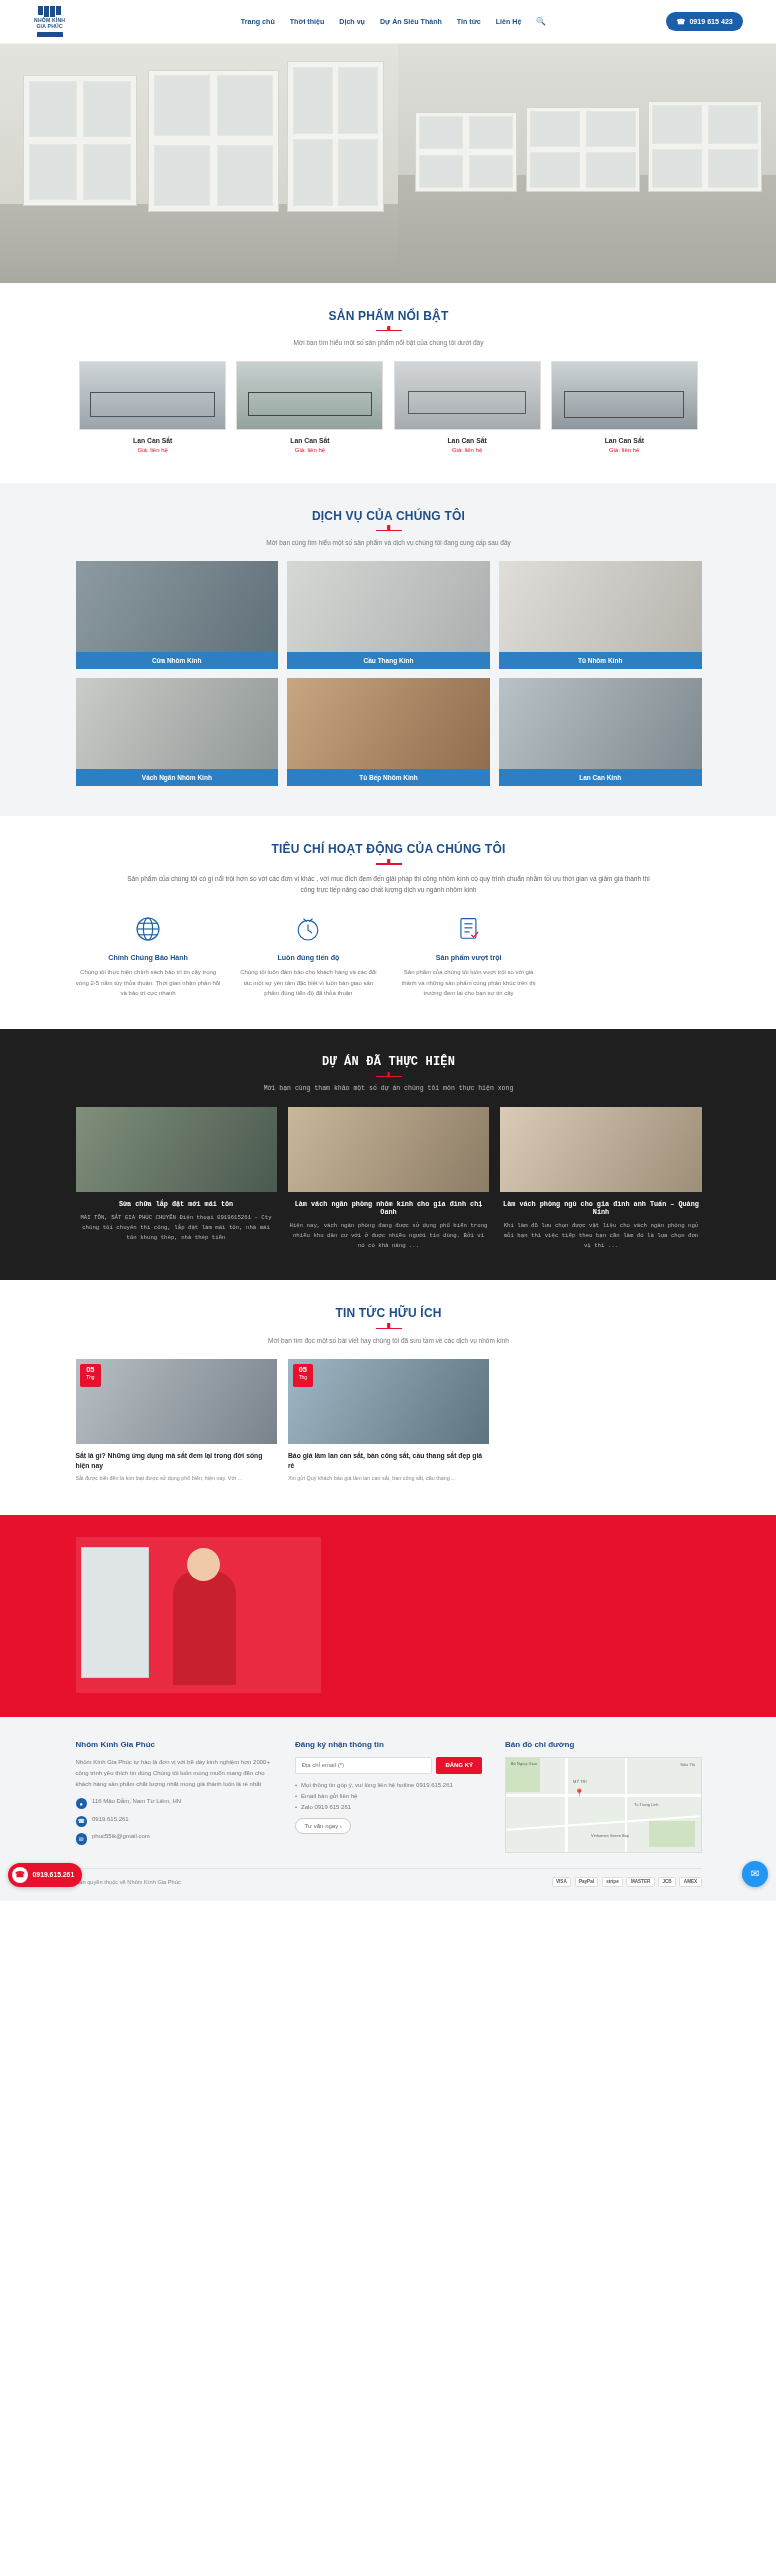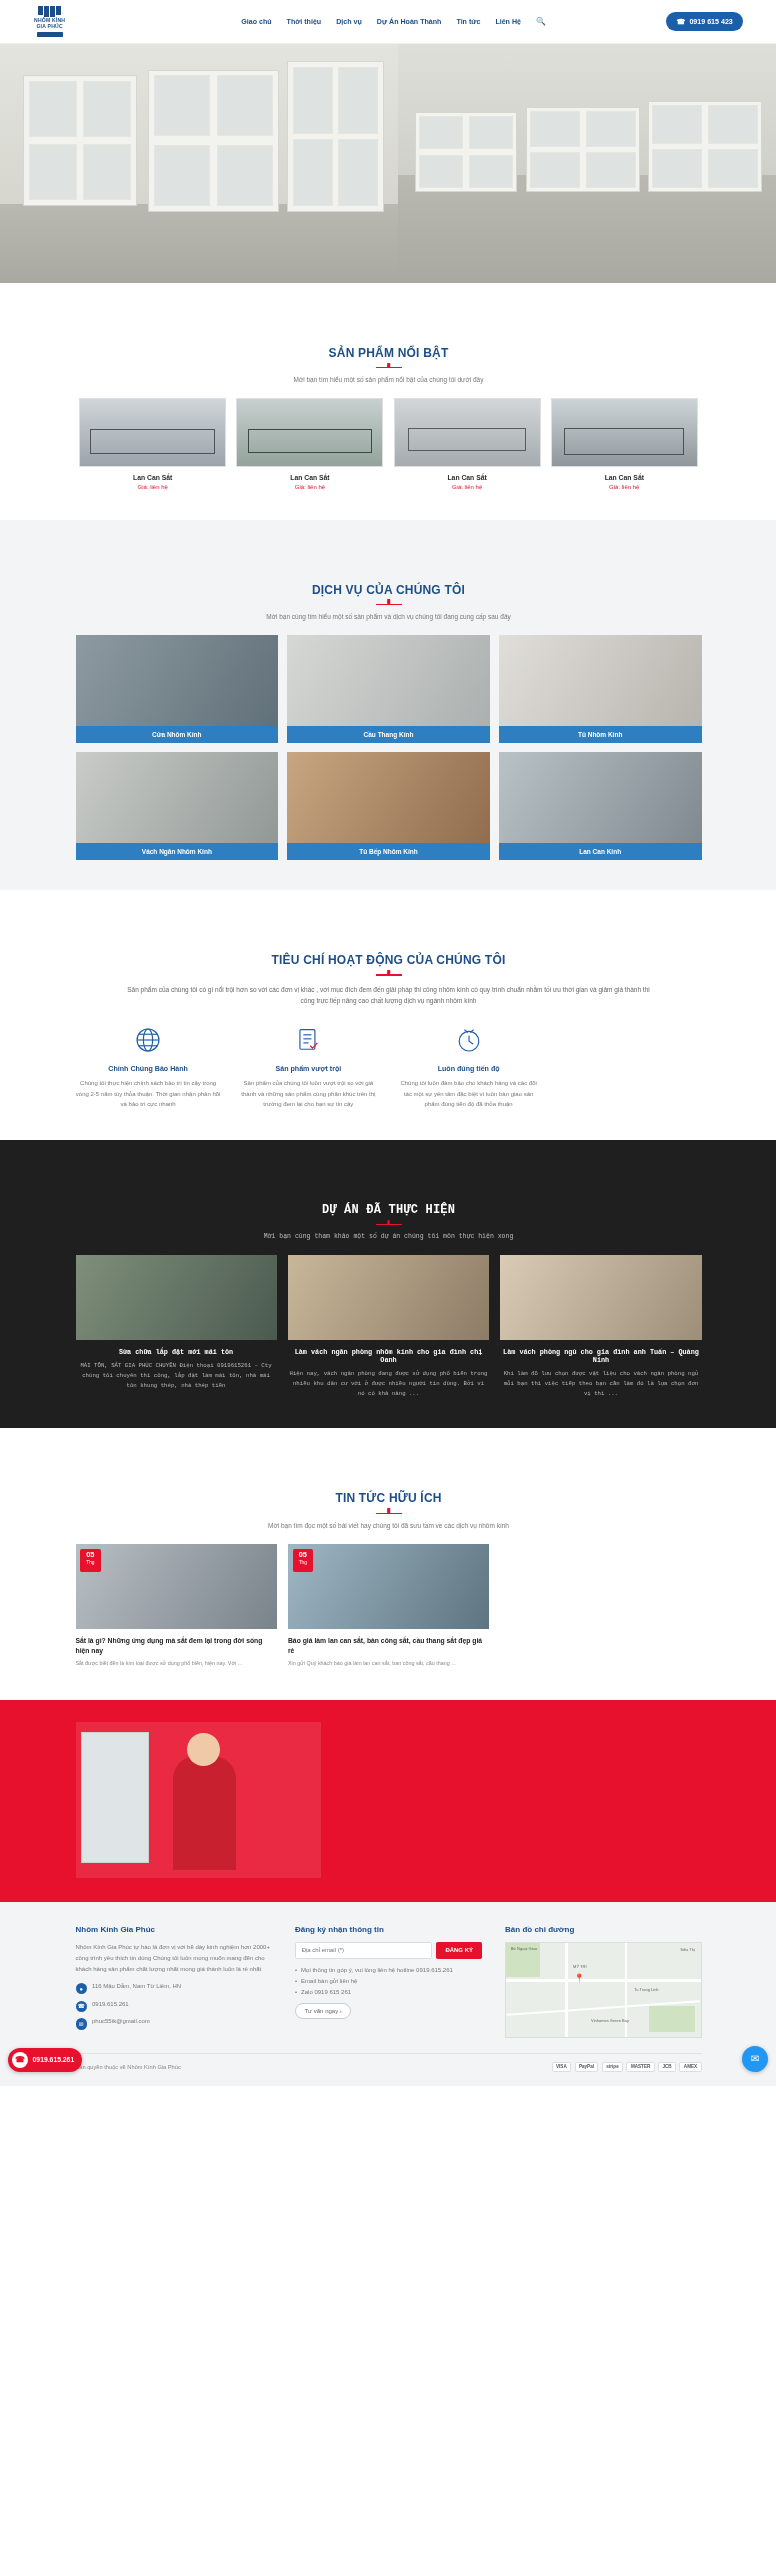--- a/index.html
+++ b/index.html
@@ -59,21 +59,21 @@
   }
   .cab .pane { position: absolute; background: rgba(205,215,215,.55); border: 0.6px solid #e6e6e0; }
   .floor { position:absolute; left:0; right:0; bottom:0; height: 33%; background: linear-gradient(#b9b9b2,#a9a9a2); }
   .hero-left .wall { position:absolute; inset:0; background: linear-gradient(#e4e4de, #cfcfc8); }
   .hero-right .wall { position:absolute; inset:0; background: linear-gradient(#dedfd9, #c3c3bd); }
 
   
   .section { padding: 26px 0 30px; }
   .sec-title {
     text-align: center; color: #1d4e89; font-size: 12px; font-weight: bold;
-    letter-spacing: 0.2px; text-transform: uppercase; margin-top: 37px;
+    letter-spacing: 0.2px; text-transform: uppercase;
   }
   .sec-divider {
     width: 26px; height: 1.1px; background: #e8112d; margin: 7.4px auto 8px; position: relative;
   }
   .sec-divider:after {
     content: "◆"; position: absolute; left: 50%; top: -4.6px; transform: translateX(-50%);
     color: #e8112d; font-size: 4.6px; background: inherit;
   }
   .sec-sub { text-align: center; color: #777; font-size: 6.5px; margin-bottom: 15px; }
 
@@ -209,24 +209,24 @@
         </div>
         <div class="logo-text">
           <div>NHÔM KÍNH</div>
           <div>GIA PHÚC</div>
         </div>
         <div class="logo-bar"></div>
       </div>
     </div>
 
     <nav class="main-nav">
-      <a href="#">Giao chủ</a>
+      <a href="#">Trang chủ</a>
       <a href="#">Thời thiệu</a>
       <a href="#">Dịch vụ</a>
-      <a href="#">Dự Án Hoàn Thành</a>
+      <a href="#">Dự Án Siêu Thành</a>
       <a href="#">Tin tức</a>
       <a href="#">Liên Hệ</a>
       <span class="search-icon">🔍</span>
     </nav>
 
     <div class="header-right">
       <div class="phone-btn">
         <span>☎</span>
         <span>0919 615 423</span>
       </div>
@@ -381,42 +381,42 @@
               <line x1="10" y1="36" x2="42" y2="36"></line>
             </svg>
           </div>
           <div class="crit-title">Chính Chúng Bảo Hành</div>
           <div class="crit-text">Chúng tôi thực hiện chính sách bảo trì tin cậy trong vòng 2-5 năm tùy thỏa thuận. Thời gian nhận phản hồi và bảo trì cực nhanh</div>
         </div>
 
         <div class="crit-item">
           <div class="crit-icon">
             <svg width="30" height="30" viewBox="0 0 52 52" fill="none" stroke="#1b5faa" stroke-width="2">
+              <circle cx="26" cy="28" r="17"></circle>
+                <path d="M26 18 v10 l7 5"></path>
+              <line x1="18" y1="8" x2="24" y2="13"></line>
+                <line x1="34" y1="8" x2="28" y2="13"></line>
+            </svg>
+          </div>
+          <div class="crit-title">Luôn đúng tiến độ</div>
+          <div class="crit-text">Chúng tôi luôn đảm bảo cho khách hàng và các đối tác một sự yên tâm đặc biệt vì luôn bàn giao sản phẩm đúng tiến độ đã thỏa thuận</div>
+        </div>
+
+        <div class="crit-item">
+          <div class="crit-icon">
+            <svg width="30" height="30" viewBox="0 0 52 52" fill="none" stroke="#1b5faa" stroke-width="2">
               <rect x="12" y="8" width="26" height="34" rx="2"></rect>
               <line x1="18" y1="17" x2="32" y2="17"></line>
                 <line x1="18" y1="24" x2="32" y2="24"></line>
               <line x1="18" y1="31" x2="27" y2="31"></line>
               <path d="M30 36 l4 4 l8 -9" stroke="#e8112d"></path>
             </svg>
           </div>
           <div class="crit-title">Sản phẩm vượt trội</div>
           <div class="crit-text">Sản phẩm của chúng tôi luôn vượt trội so với giá thành và những sản phẩm cùng phân khúc trên thị trường đem lại cho bạn sự tin cậy</div>
-        </div>
-
-        <div class="crit-item">
-          <div class="crit-icon">
-            <svg width="30" height="30" viewBox="0 0 52 52" fill="none" stroke="#1b5faa" stroke-width="2">
-              <circle cx="26" cy="28" r="17"></circle>
-                <path d="M26 18 v10 l7 5"></path>
-              <line x1="18" y1="8" x2="24" y2="13"></line>
-                <line x1="34" y1="8" x2="28" y2="13"></line>
-            </svg>
-          </div>
-          <div class="crit-title">Luôn đúng tiến độ</div>
-          <div class="crit-text">Chúng tôi luôn đảm bảo cho khách hàng và các đối tác một sự yên tâm đặc biệt vì luôn bàn giao sản phẩm đúng tiến độ đã thỏa thuận</div>
         </div>
 
 
       </div>
     </div>
   </section>
 
   <section class="section dark">
     <div class="container">
       <h2 class="sec-title">DỰ ÁN ĐÃ THỰC HIỆN</h2>

